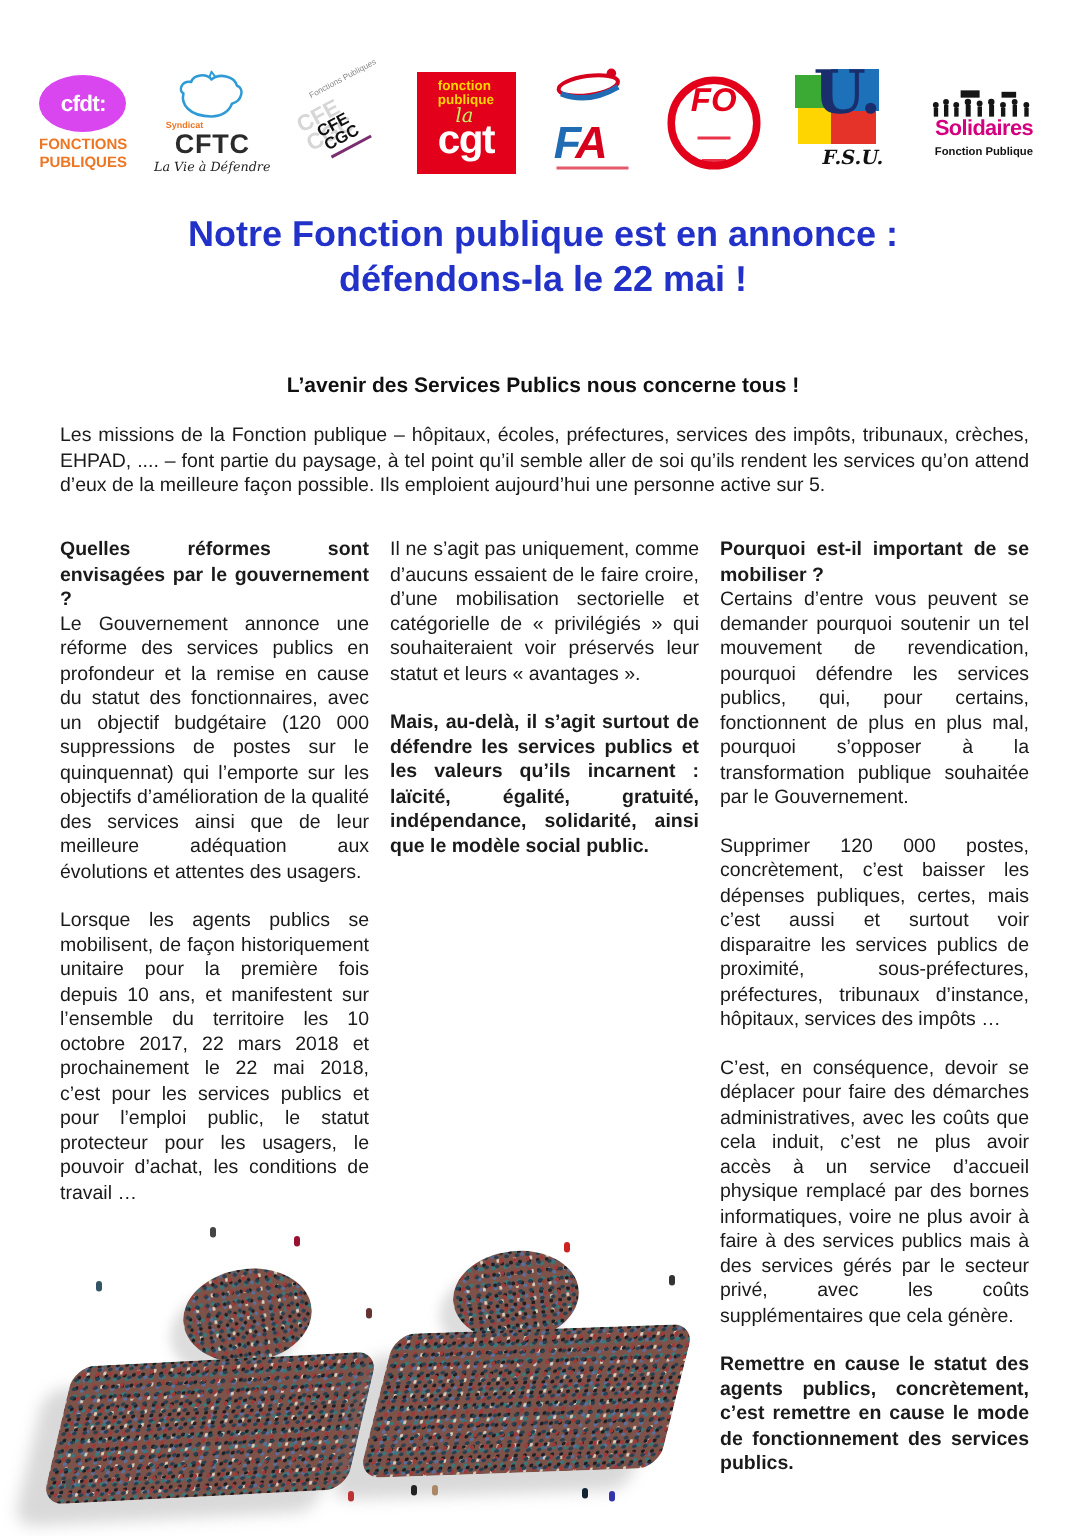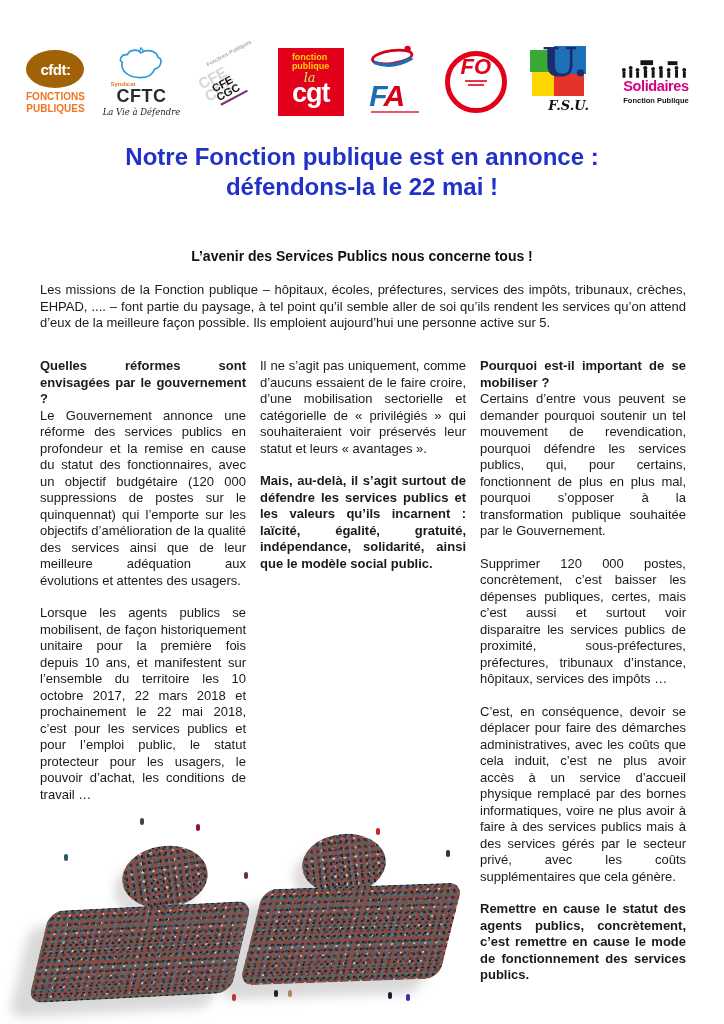--- a/index.html
+++ b/index.html
@@ -4,21 +4,21 @@
 <style>
   html,body{margin:0;padding:0;background:#fff;}
   .page{position:relative;width:724px;height:1024px;background:#ffffff;overflow:hidden;
         font-family:"Liberation Sans",sans-serif;color:#1a1a1a;}
 
   
   .logos-row{position:absolute;top:38px;left:26px;width:672px;height:88px;
              display:flex;justify-content:space-between;align-items:center;}
   .logo{display:flex;flex-direction:column;align-items:center;justify-content:center;text-align:center;}
 
-  .cfdt-oval{width:58px;height:38px;background:#a16207;border-radius:50%;
+  .cfdt-oval{width:58px;height:38px;background:#d946ef;border-radius:50%;
              display:flex;align-items:center;justify-content:center;}
   .cfdt-oval span{color:#fff;font-weight:bold;font-size:15px;letter-spacing:-.5px;}
   .cfdt-sub{color:#ee7623;font-weight:bold;font-size:10px;line-height:1.15;margin-top:3px;}
 
   .cftc{width:78px;}
   .cftc-syndicat{font-size:6px;color:#ee7623;font-weight:bold;align-self:flex-start;margin-left:8px;}
   .cftc-main{font-weight:bold;font-size:18px;color:#2b2b2b;letter-spacing:.5px;line-height:1;}
   .cftc-script{font-family:"DejaVu Serif",serif;font-style:italic;font-size:8.5px;color:#222;margin-top:2px;}
 
   .cfecgc{width:62px;position:relative;height:80px;}
@@ -36,21 +36,21 @@
   .cgt-la{font-family:"DejaVu Serif",serif;font-style:italic;color:#bef264;font-size:13px;line-height:.8;margin:1px 2px 0 14px;align-self:flex-start;margin-left:26px;}
   .cgt-main{color:#fff;font-weight:bold;font-size:27px;line-height:.75;letter-spacing:-1px;}
 
   .fa{width:66px;position:relative;height:78px;}
   .fa-letters{position:absolute;bottom:10px;left:8px;font-weight:bold;font-style:italic;font-size:30px;line-height:1;}
   .fa-f{color:#1f6cb5;} .fa-a{color:#d6001c;margin-left:-4px;}
   .fa-swirl{position:absolute;top:2px;left:4px;}
   .fa-line{position:absolute;bottom:8px;left:10px;width:48px;height:2px;background:#d6001c;opacity:.65;}
 
   .fo-circle{width:62px;height:62px;border:5px solid #e2001a;border-radius:50%;background:#fff;
-             display:flex;flex-direction:column;align-items:center;justify-content:flex-start;box-sizing:border-box;}
+             display:flex;flex-direction:column;align-items:center;justify-content:space-between;box-sizing:border-box;}
   .fo-main{color:#e2001a;font-weight:bold;font-style:italic;font-size:22px;line-height:1;}
   .fo-bar{width:22px;height:2px;background:#e2001a;margin-top:2px;opacity:.8;}
 
   .fsu{width:72px;position:relative;height:76px;}
   .fsu-sq{position:absolute;}
   .fsu-green{left:6px;top:6px;width:24px;height:22px;background:#3aaa35;}
   .fsu-blue{left:30px;top:2px;width:32px;height:28px;background:#1d71b8;}
   .fsu-yellow{left:8px;top:28px;width:22px;height:24px;background:#ffd500;}
   .fsu-red{left:30px;top:30px;width:30px;height:22px;background:#e6332a;}
   .fsu-u{position:absolute;left:18px;top:-6px;color:#1a2e6e;font-family:"DejaVu Serif",serif;

